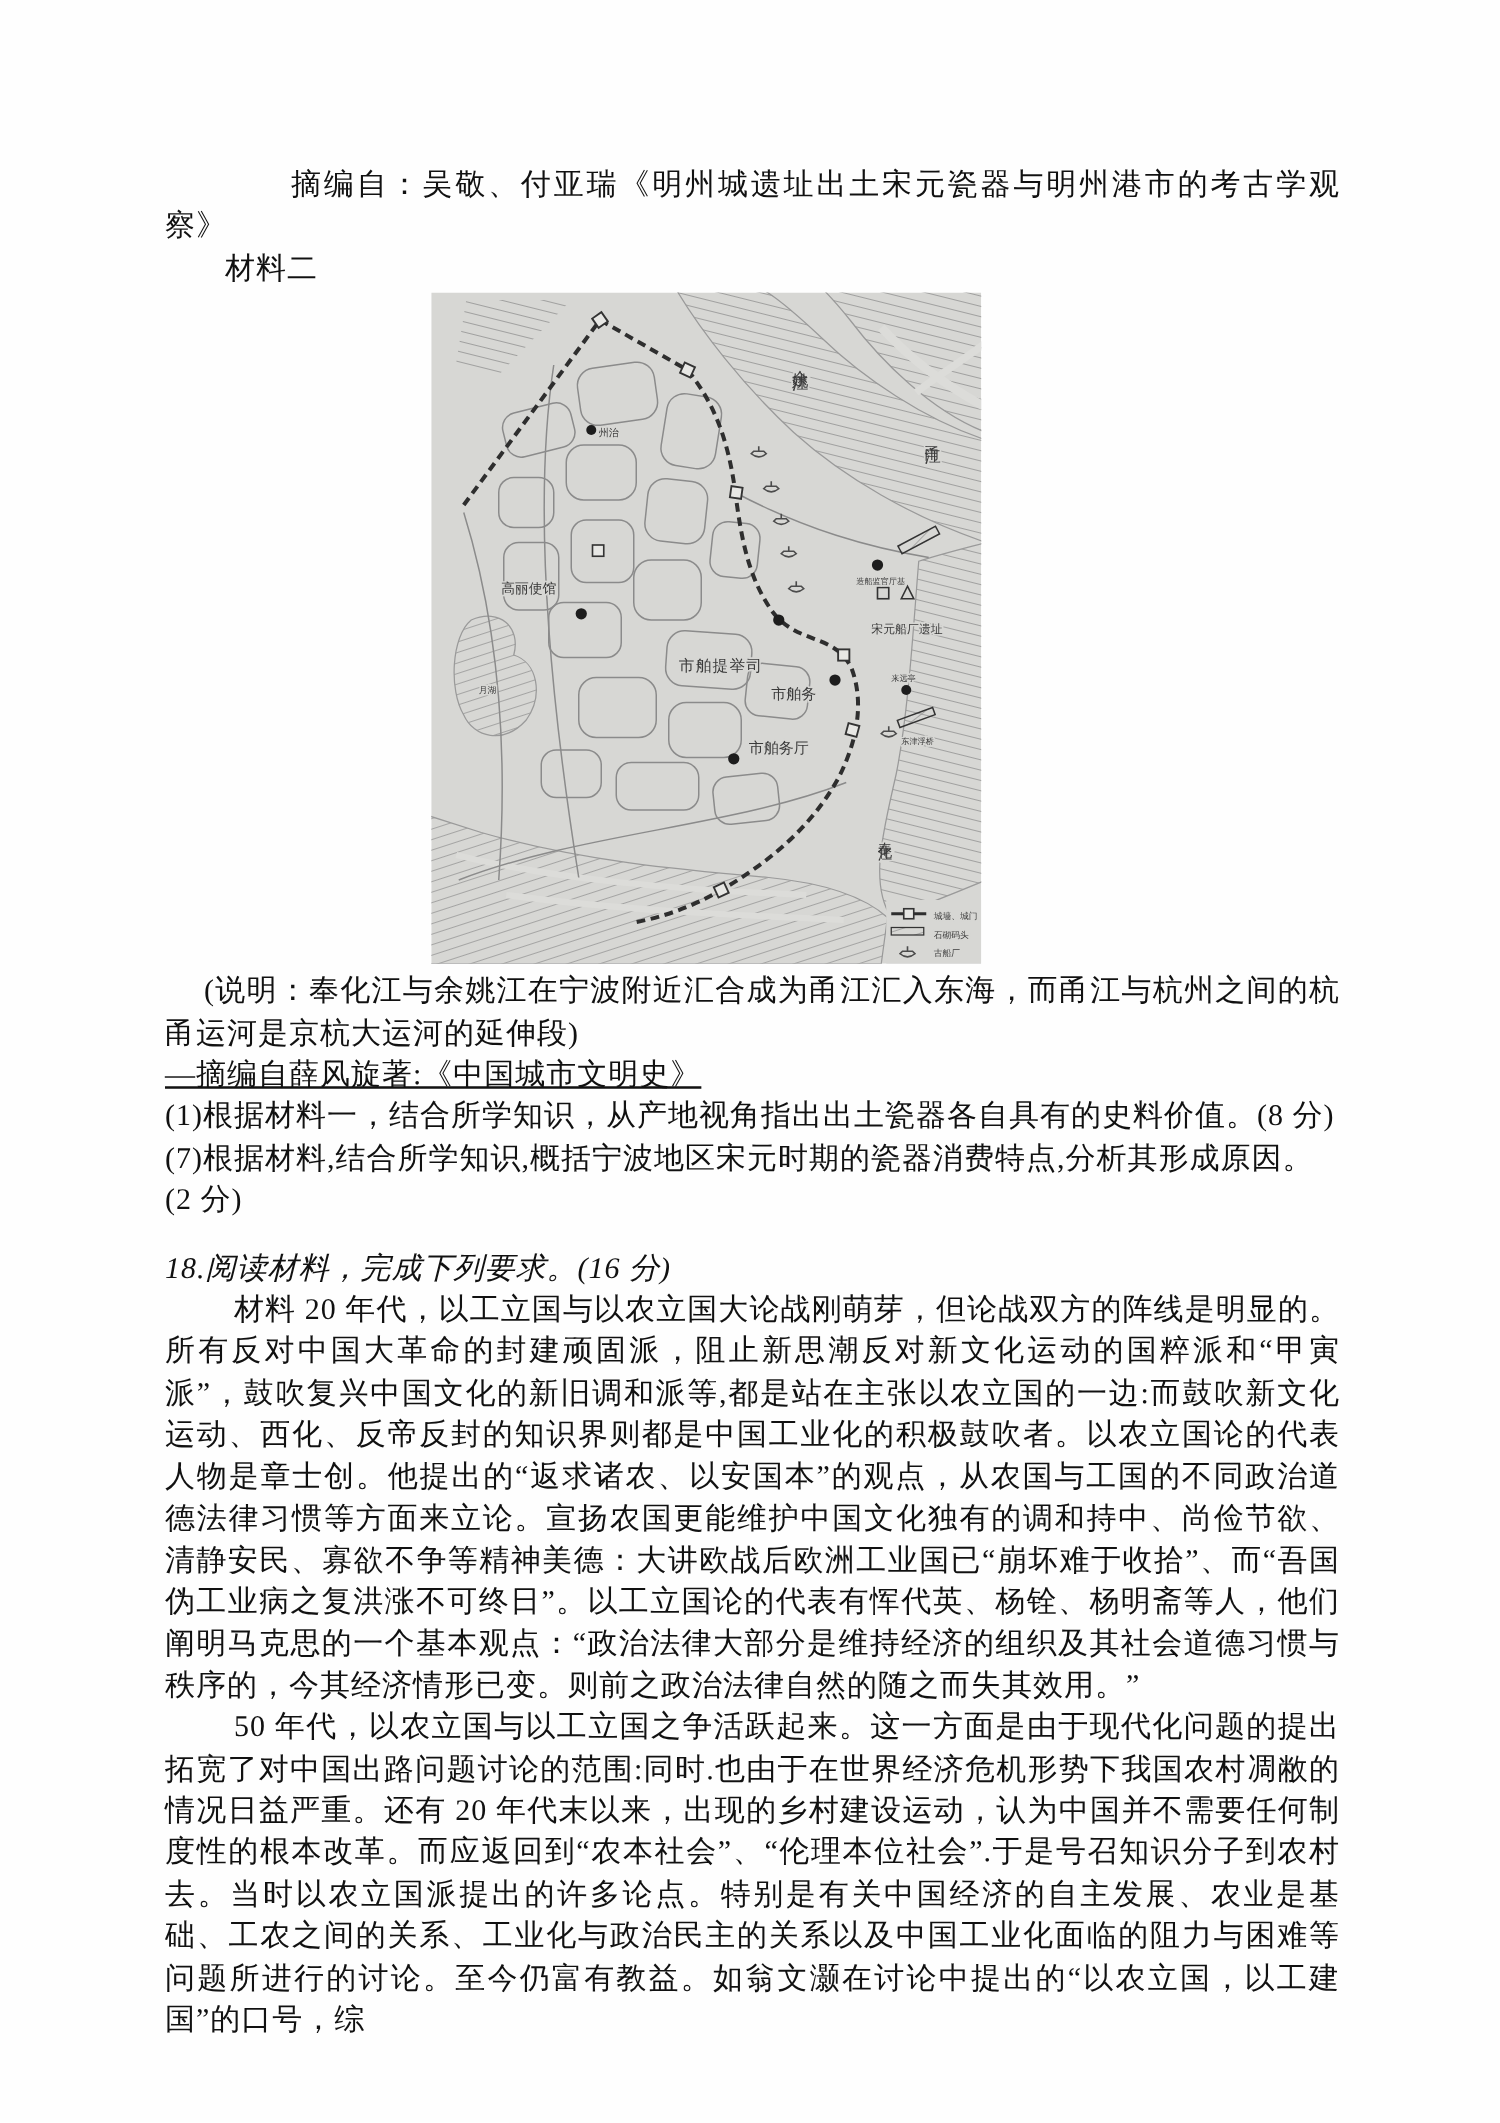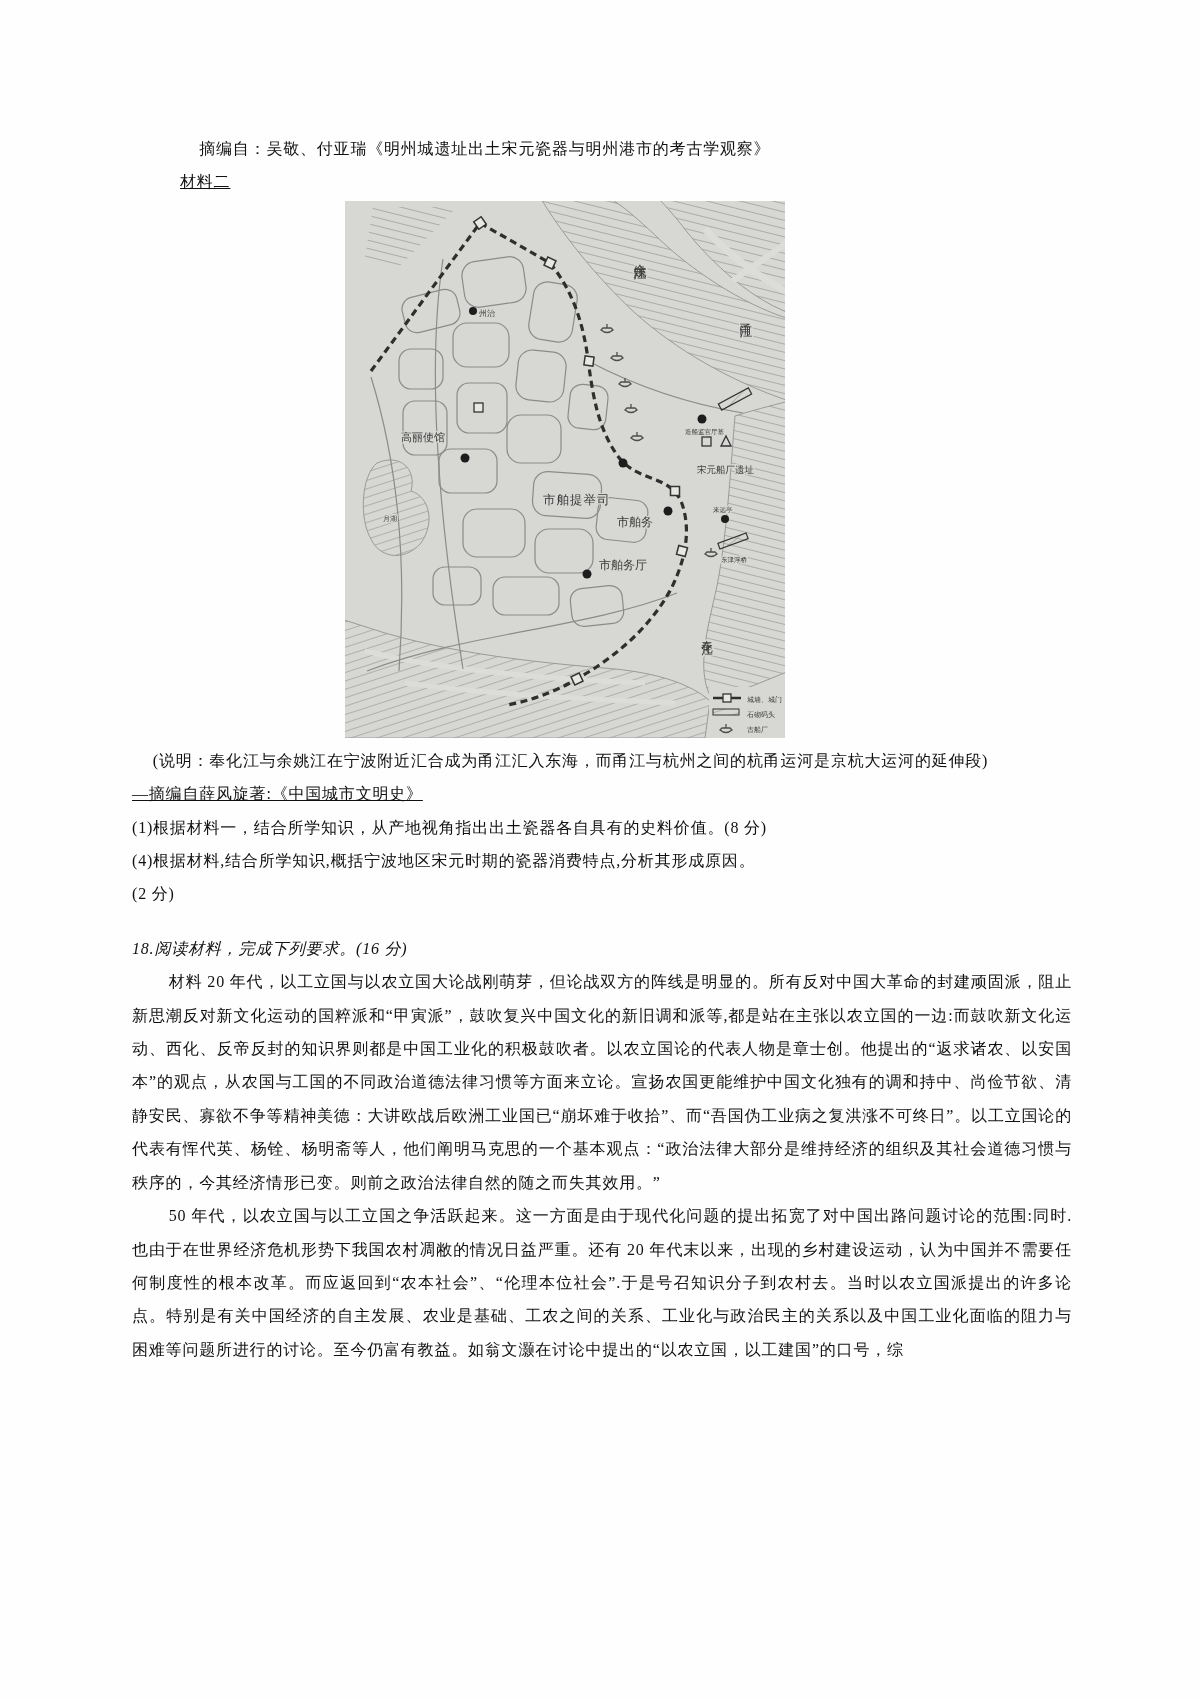--- a/index.html
+++ b/index.html
@@ -8,30 +8,30 @@
     width:1200px;
     min-height:1698px;
     background:#fefefe;
     font-family:"Liberation Serif","DejaVu Serif",serif;
     color:#111;
     box-sizing:border-box;
     padding:132px 128px 60px 132px;
   }
   .doc-line{
     width:940px;
-    font-size:16px;
+    font-size:24px;
     line-height:33.4px;
     letter-spacing:0.8px;
     margin:0;
     text-align:justify;
   }
   .indent-sm{text-indent:1.3em;}
   .indent-p{text-indent:2.3em;}
   .attr1{text-indent:4.2em;}
-  .mat2{margin-left:48px;text-decoration:underline;}
+  .mat2{margin-left:48px;}
   .right-line{text-align:left;text-decoration:underline;}
   .q18{margin-top:21px;font-style:italic;}
   .map-wrap{
     position:relative;
     width:440px;
     height:537px;
     margin:2px 0 6px 213px;
   }
   .map-wrap svg{display:block;}
   svg text{
@@ -168,19 +168,19 @@
         <text x="402" y="501" font-size="7">城墙、城门</text>
         <text x="402" y="516" font-size="7">石砌码头</text>
         <text x="402" y="531" font-size="7">古船厂</text>
       </g>
     </svg>
   </div>
 
   <p class="doc-line indent-sm">(说明：奉化江与余姚江在宁波附近汇合成为甬江汇入东海，而甬江与杭州之间的杭甬运河是京杭大运河的延伸段)</p>
   <p class="doc-line right-line">—摘编自薛风旋著:《中国城市文明史》</p>
   <p class="doc-line">(1)根据材料一，结合所学知识，从产地视角指出出土瓷器各自具有的史料价值。(8 分)</p>
-  <p class="doc-line">(4)根据材料,结合所学知识,概括宁波地区宋元时期的瓷器消费特点,分析其形成原因。</p>
+  <p class="doc-line">(7)根据材料,结合所学知识,概括宁波地区宋元时期的瓷器消费特点,分析其形成原因。</p>
   <p class="doc-line">(2 分)</p>
   <p class="doc-line q18">18.阅读材料，完成下列要求。(16 分)</p>
   <p class="doc-line indent-p">材料 20 年代，以工立国与以农立国大论战刚萌芽，但论战双方的阵线是明显的。所有反对中国大革命的封建顽固派，阻止新思潮反对新文化运动的国粹派和“甲寅派”，鼓吹复兴中国文化的新旧调和派等,都是站在主张以农立国的一边:而鼓吹新文化运动、西化、反帝反封的知识界则都是中国工业化的积极鼓吹者。以农立国论的代表人物是章士创。他提出的“返求诸农、以安国本”的观点，从农国与工国的不同政治道德法律习惯等方面来立论。宣扬农国更能维护中国文化独有的调和持中、尚俭节欲、清静安民、寡欲不争等精神美德：大讲欧战后欧洲工业国已“崩坏难于收拾”、而“吾国伪工业病之复洪涨不可终日”。以工立国论的代表有恽代英、杨铨、杨明斋等人，他们阐明马克思的一个基本观点：“政治法律大部分是维持经济的组织及其社会道德习惯与秩序的，今其经济情形已变。则前之政治法律自然的随之而失其效用。”</p>
   <p class="doc-line indent-p">50 年代，以农立国与以工立国之争活跃起来。这一方面是由于现代化问题的提出拓宽了对中国出路问题讨论的范围:同时.也由于在世界经济危机形势下我国农村凋敝的情况日益严重。还有 20 年代末以来，出现的乡村建设运动，认为中国并不需要任何制度性的根本改革。而应返回到“农本社会”、“伦理本位社会”.于是号召知识分子到农村去。当时以农立国派提出的许多论点。特别是有关中国经济的自主发展、农业是基础、工农之间的关系、工业化与政治民主的关系以及中国工业化面临的阻力与困难等问题所进行的讨论。至今仍富有教益。如翁文灏在讨论中提出的“以农立国，以工建国”的口号，综</p>
 
 </div>
 
 </body></html>

